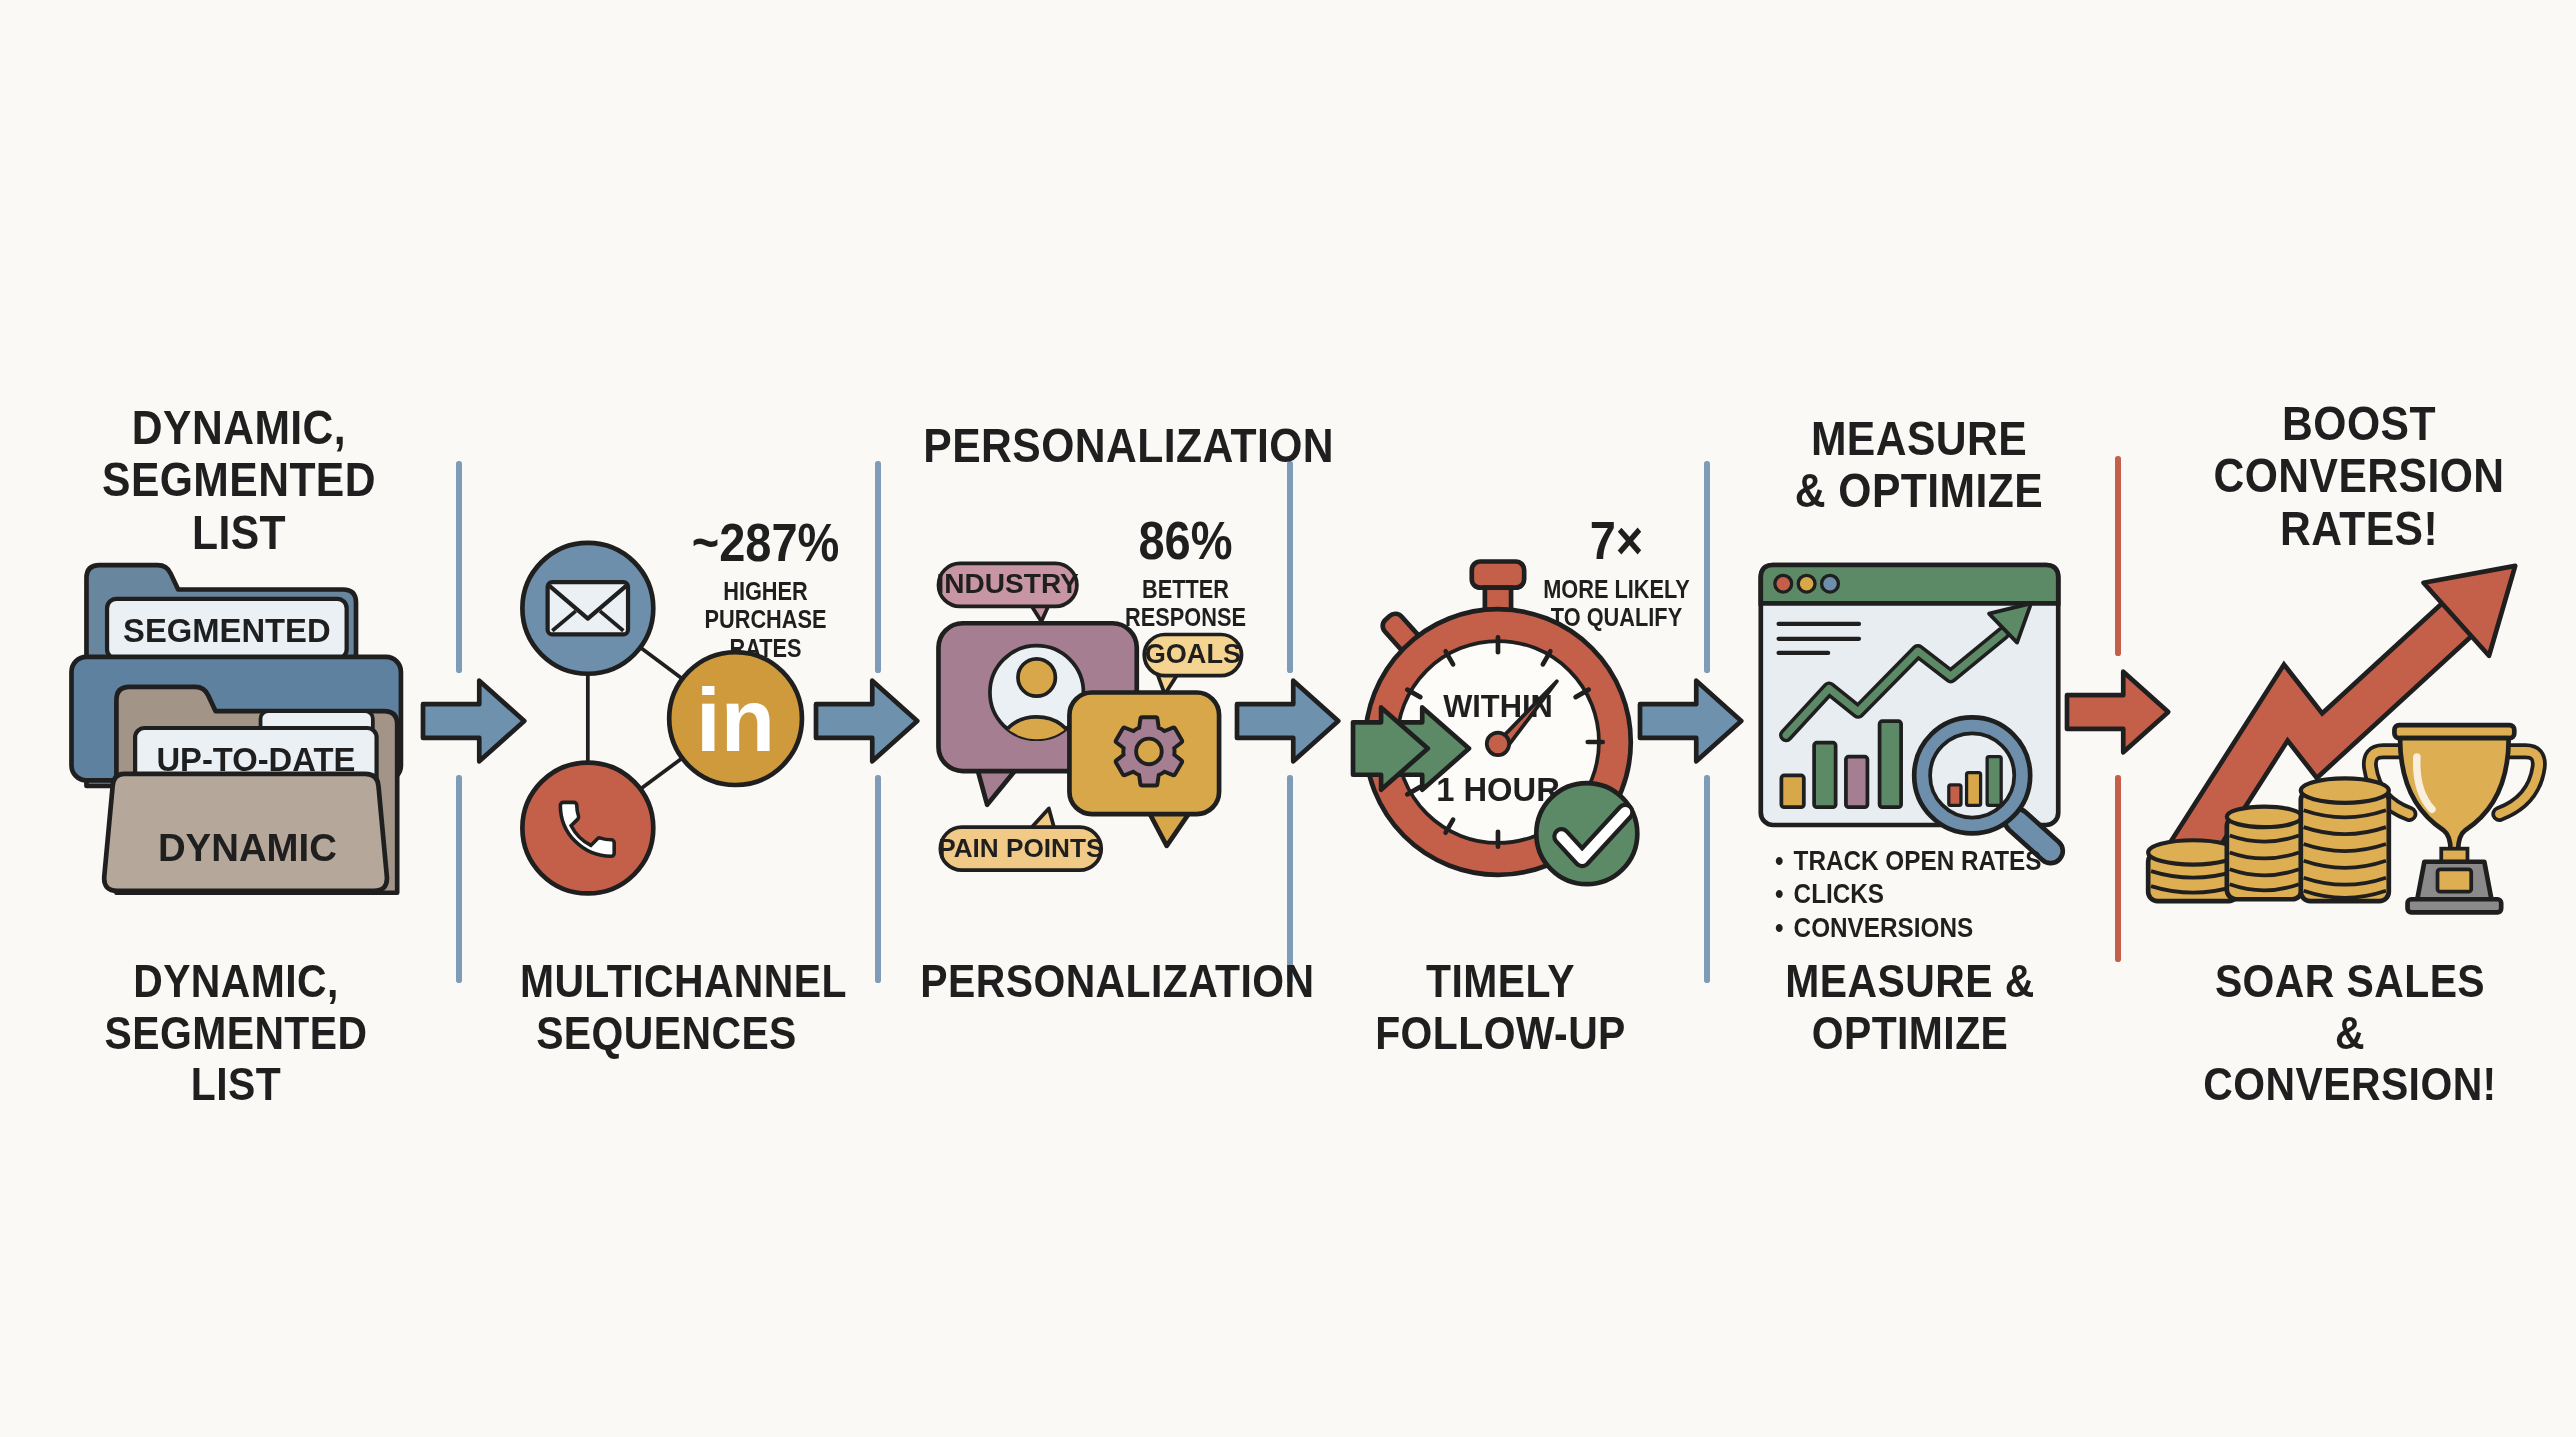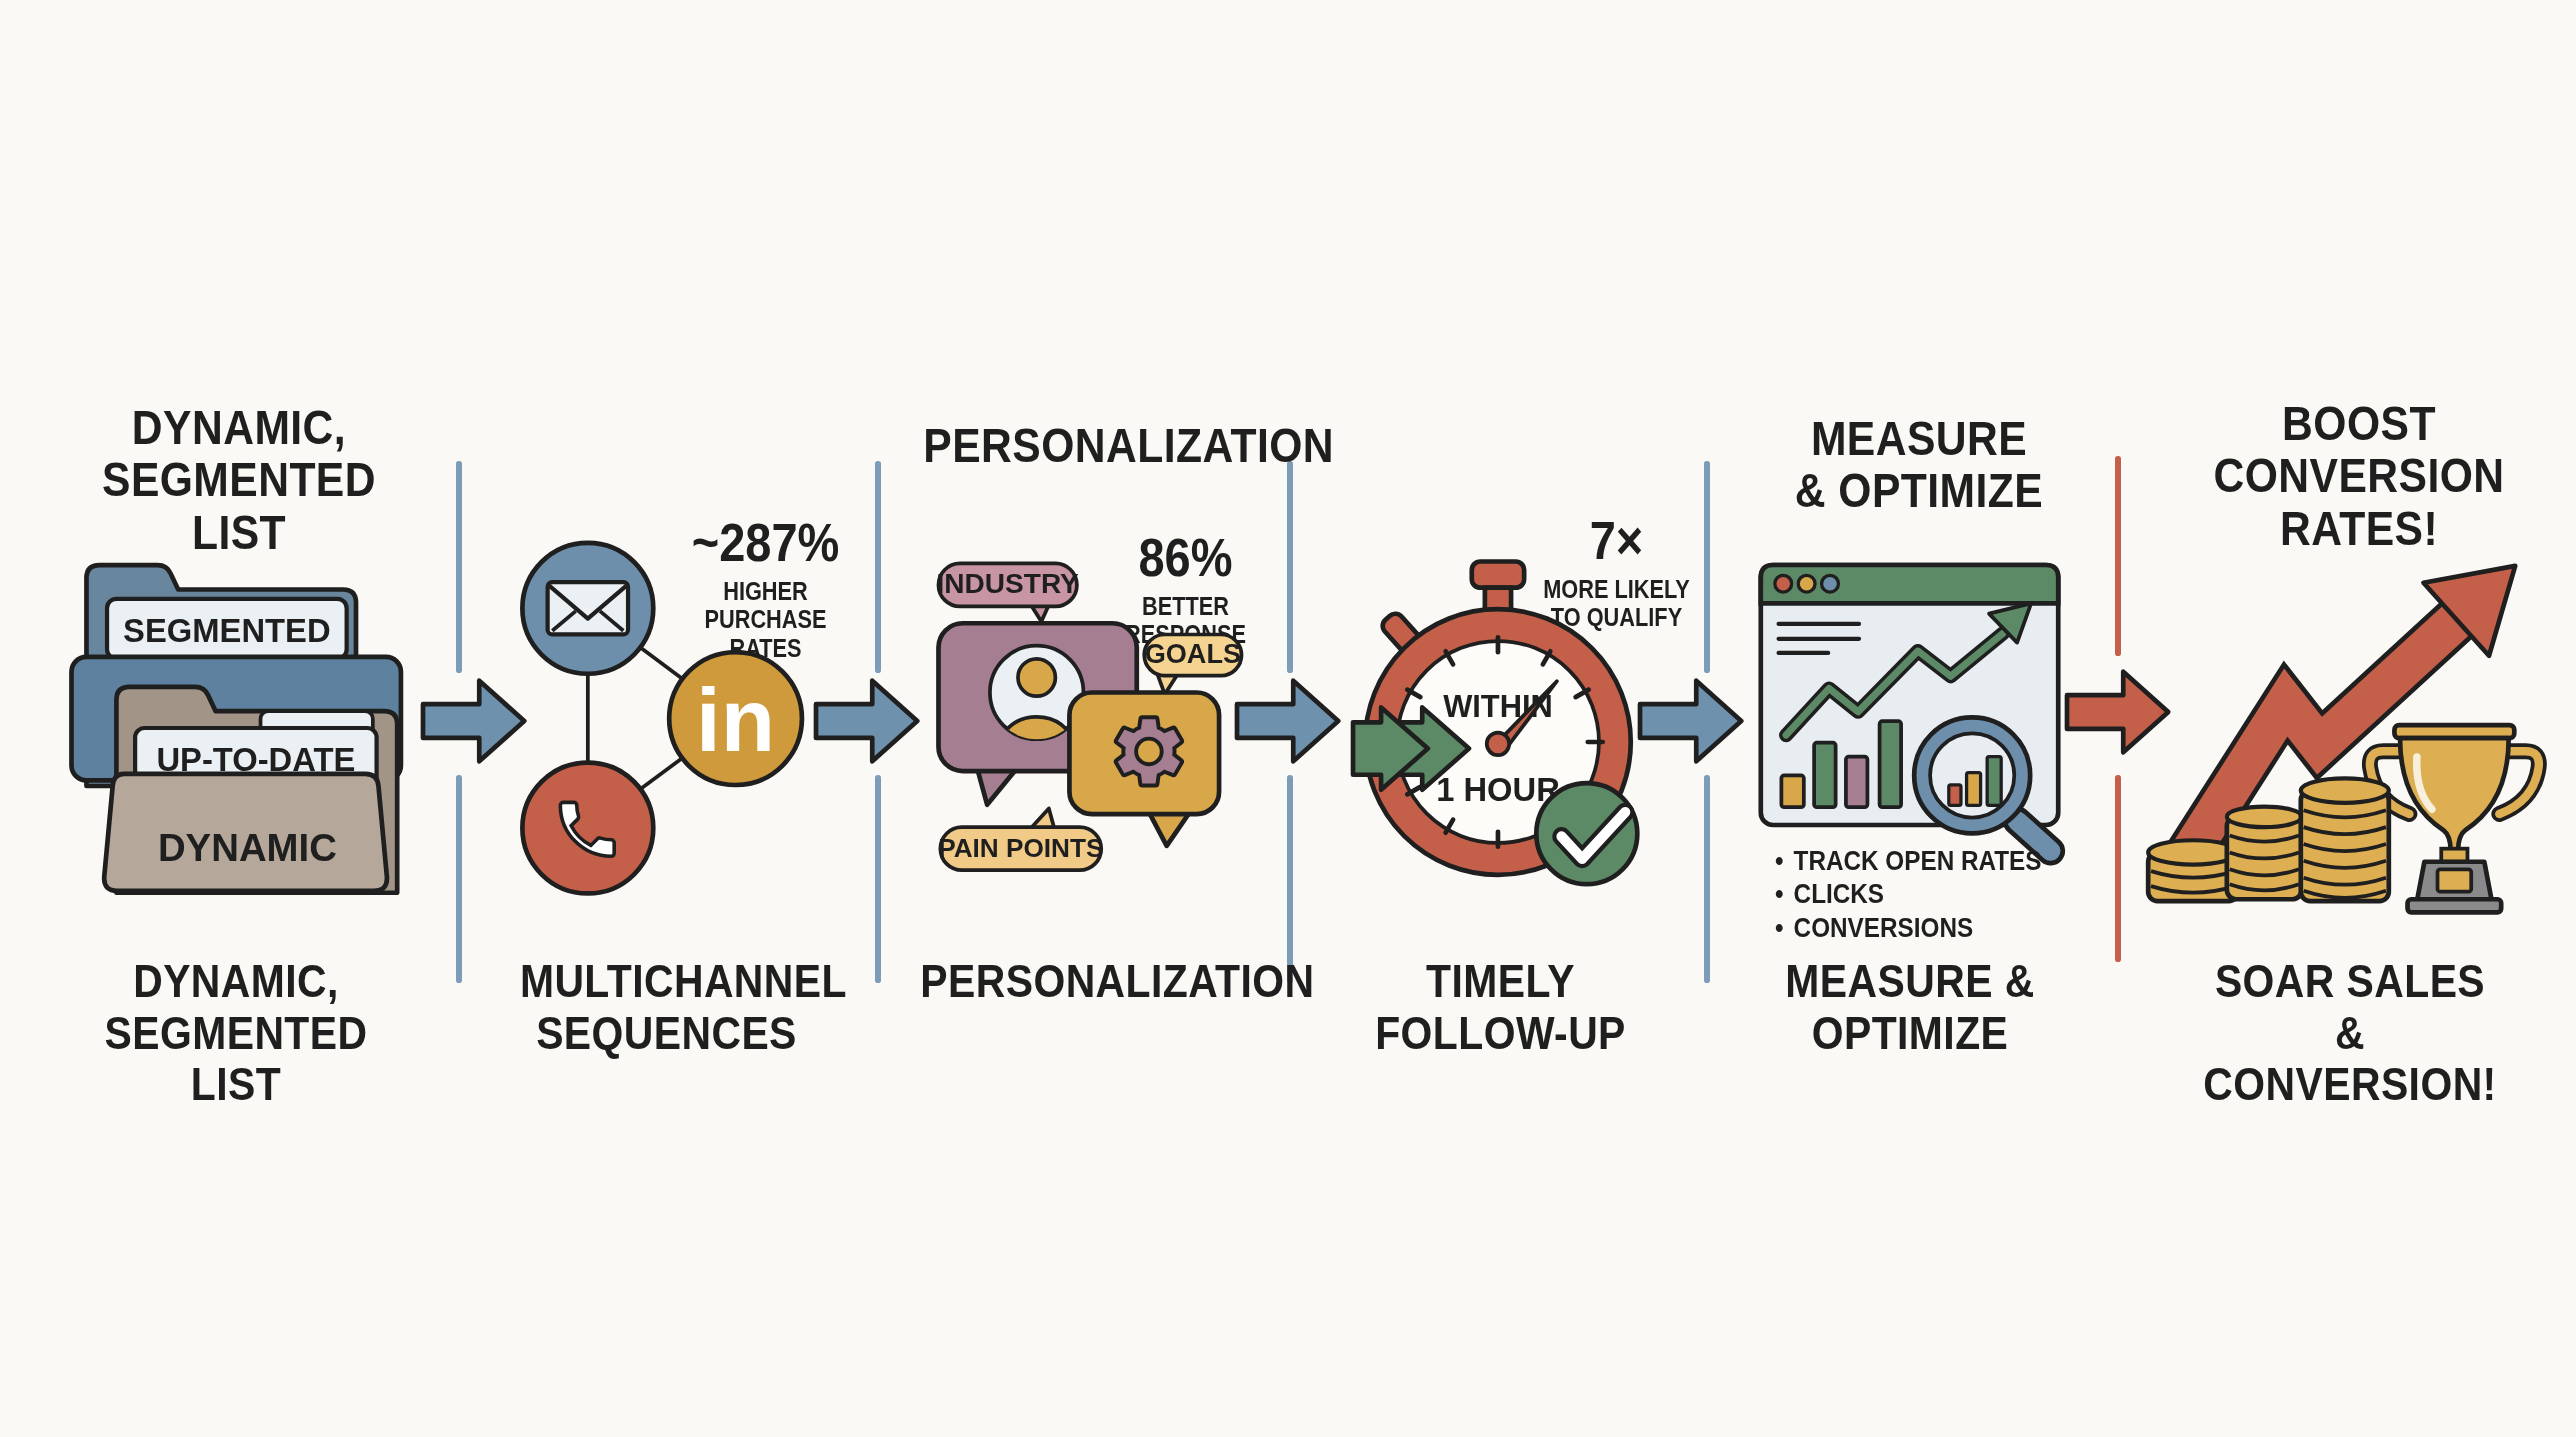--- a/index.html
+++ b/index.html
@@ -121,21 +121,21 @@
       </g>
     </svg>
 
     <div class="abs txt label" style="left:498px;top:955px;width:337px">MULTICHANNEL
 SEQUENCES</div>
   </section>
 
   <section>
     <div class="abs txt title" style="left:899px;top:419px;width:374px">PERSONALIZATION</div>
 
-    <div class="abs" style="left:1099px;top:530px;width:173px">
+    <div class="abs" style="left:1099px;top:513px;width:173px">
       <div class="txt stat-v">86%</div>
       <div class="txt stat-c">BETTER
 RESPONSE</div>
     </div>
 
     <svg class="abs" style="left:931px;top:550px" width="318" height="328" viewBox="0 0 340 350">
       <defs>
           <clipPath id="avclip">
             <circle cx="113" cy="152" r="50"></circle>
           </clipPath>

